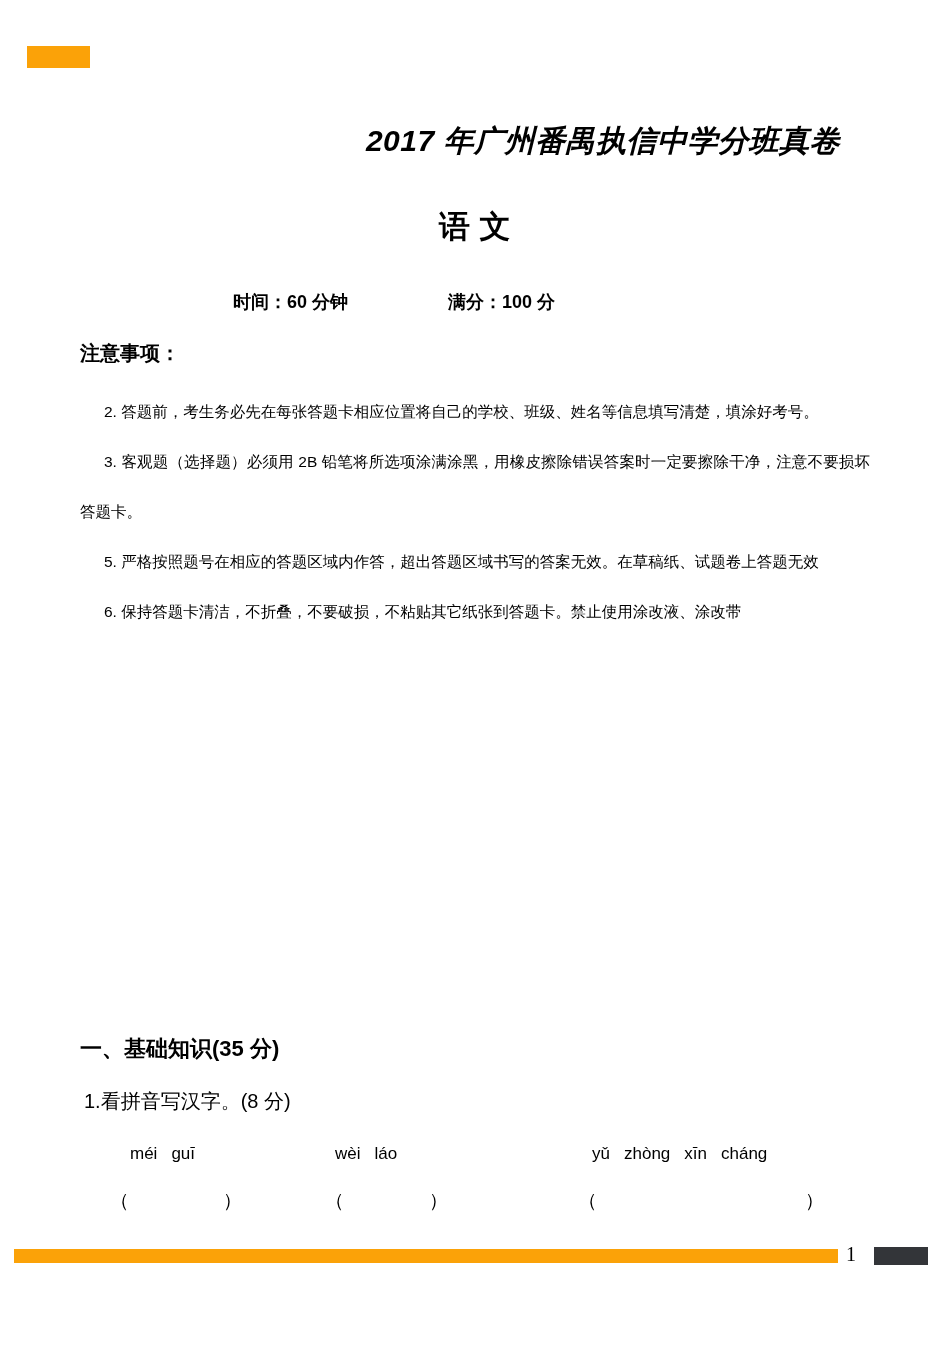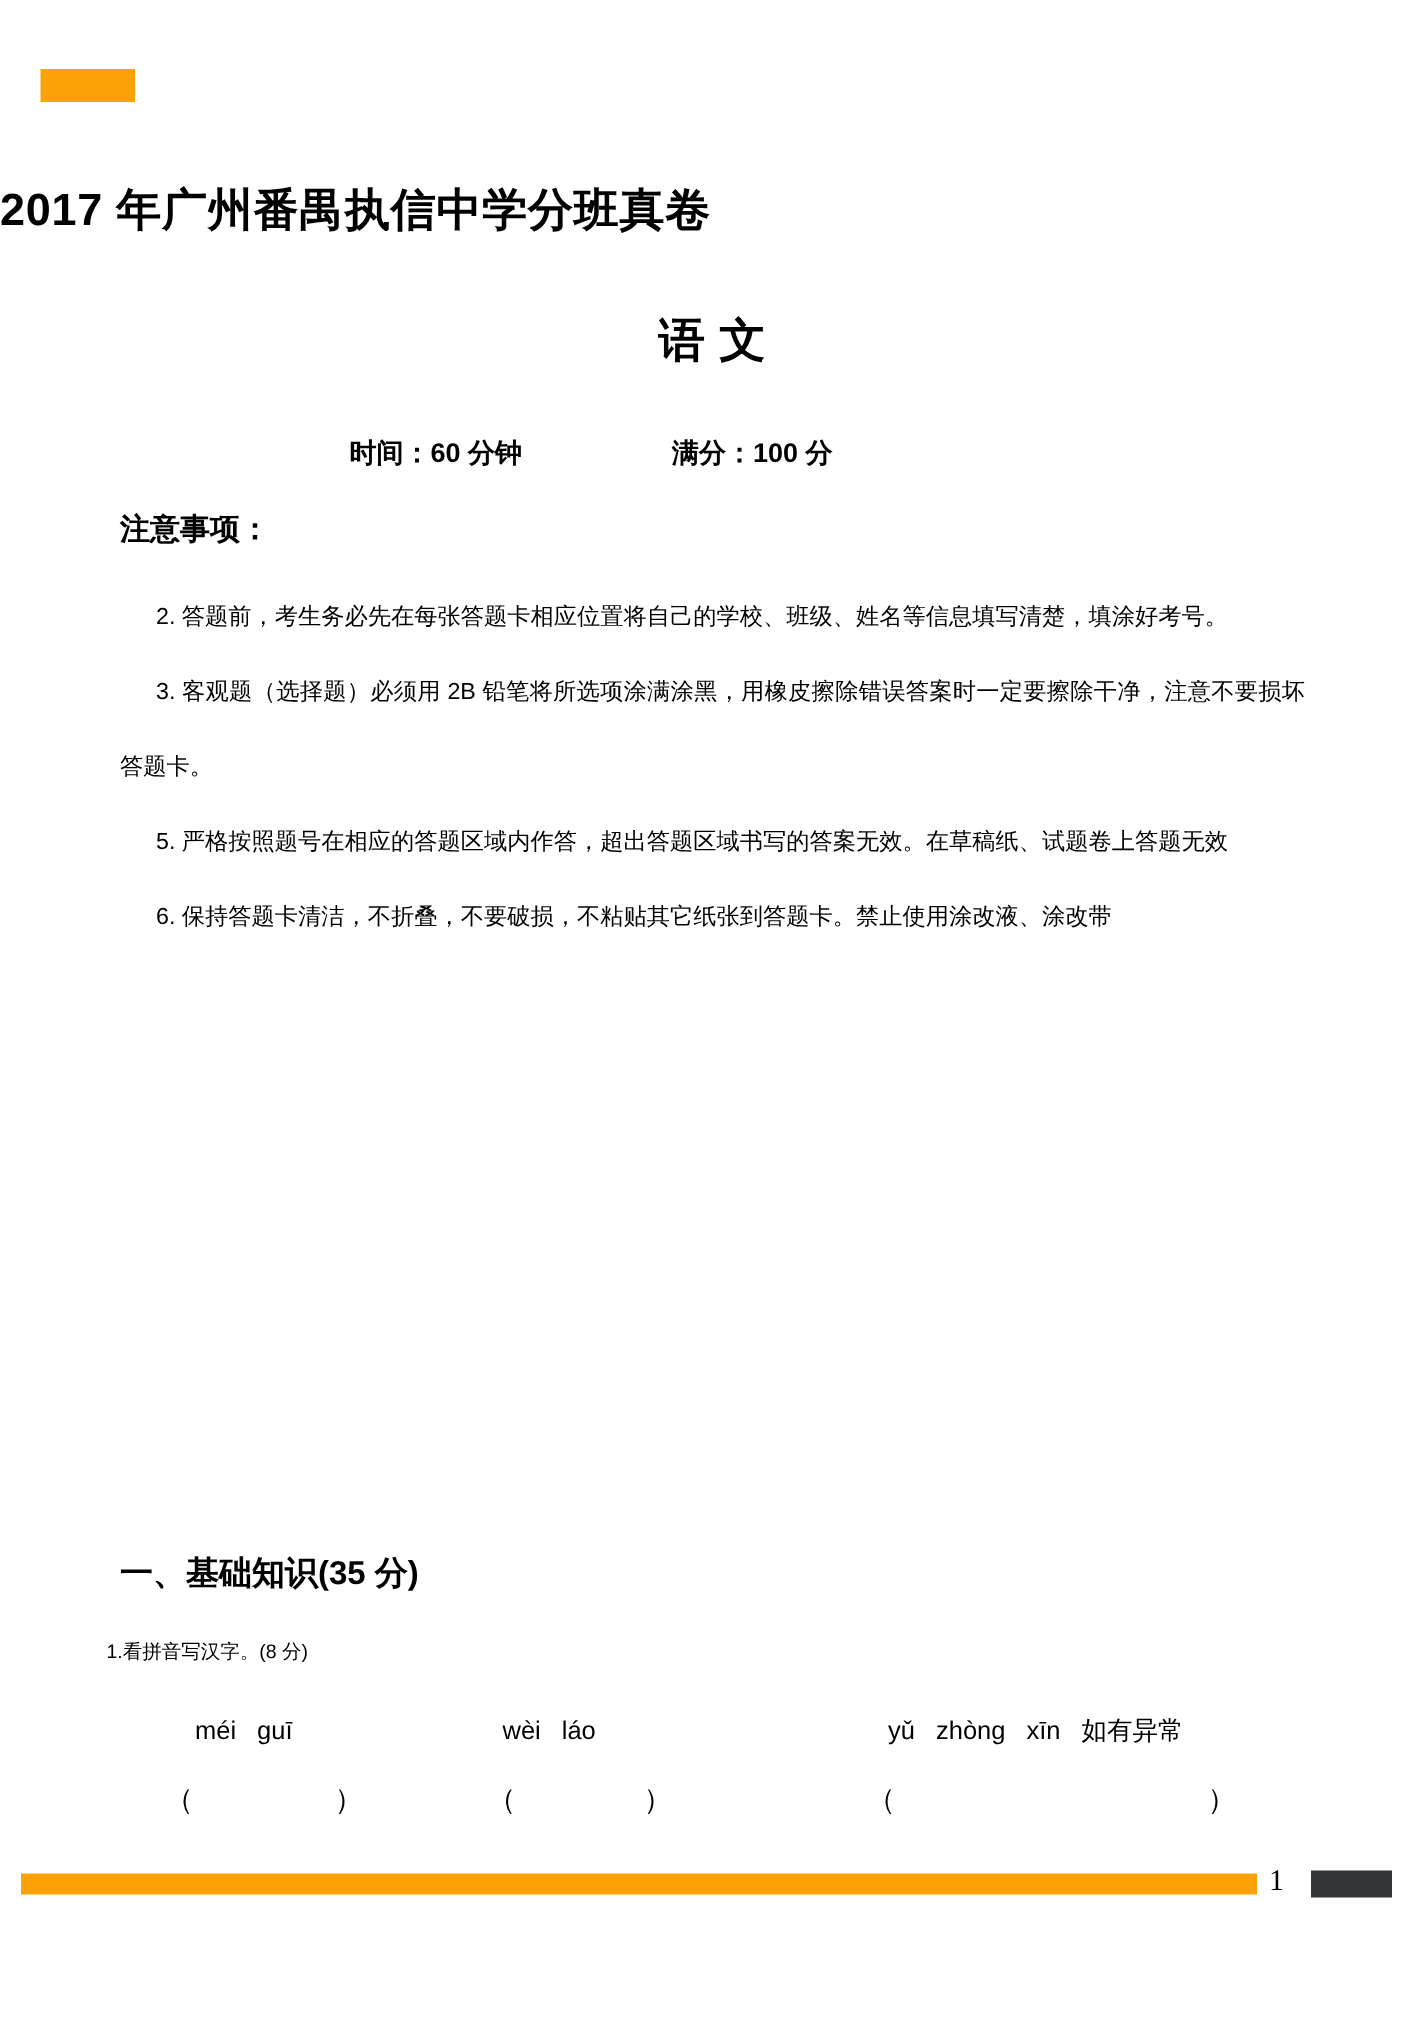--- a/index.html
+++ b/index.html
@@ -25,26 +25,27 @@
     height: 22px;
     background: #fba208;
   }
 
   
   .doc-title {
     position: absolute;
     left: 0;
     top: 121px;
     width: 840px;
-    text-align: left;
+    text-align: right;
     font-size: 30px;
     font-weight: bold;
     letter-spacing: 0.5px;
     line-height: 40px;
     white-space: nowrap;
+    font-style: italic;
   }
   .doc-subject {
     position: absolute;
     left: 0;
     top: 206px;
     width: 950px;
     text-align: center;
     font-size: 31px;
     font-weight: bold;
     letter-spacing: 0.5px;
@@ -95,23 +96,23 @@
     position: absolute;
     left: 80px;
     top: 1033px;
     font-size: 22px;
     font-weight: bold;
     line-height: 32px;
     white-space: nowrap;
   }
   .question-line {
     position: absolute;
-    left: 71px;
+    left: 84px;
     top: 1088px;
-    font-size: 13px;
+    font-size: 20px;
     line-height: 26px;
     white-space: nowrap;
   }
 
   
   .pinyin-row {
     position: absolute;
     left: 0;
     top: 1139px;
     width: 950px;
@@ -205,21 +206,21 @@
 <div class="question-line">1.看拼音写汉字。(8 分)</div>
 
 <div class="pinyin-row">
   <span class="pin-g pin-1">
     <span class="syl">méi</span><span class="syl">guī</span>
   </span>
   <span class="pin-g pin-2">
     <span class="syl">wèi</span><span class="syl">láo</span>
   </span>
   <span class="pin-g pin-3">
-    <span class="syl">yǔ</span><span class="syl">zhòng</span><span class="syl">xīn</span><span class="syl">如有异常</span>
+    <span class="syl">yǔ</span><span class="syl">zhòng</span><span class="syl">xīn</span><span class="syl">cháng</span>
   </span>
 </div>
 
 <div class="bracket-row">
   <span class="br-g br-1">
     <span class="par-open">（</span><span class="par-close">）</span>
   </span>
   <span class="br-g br-2">
     <span class="par-open">（</span><span class="par-close">）</span>
   </span>

